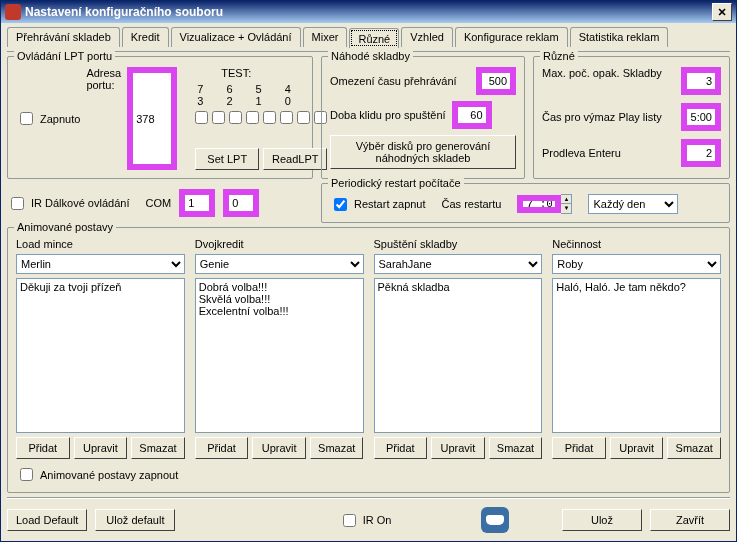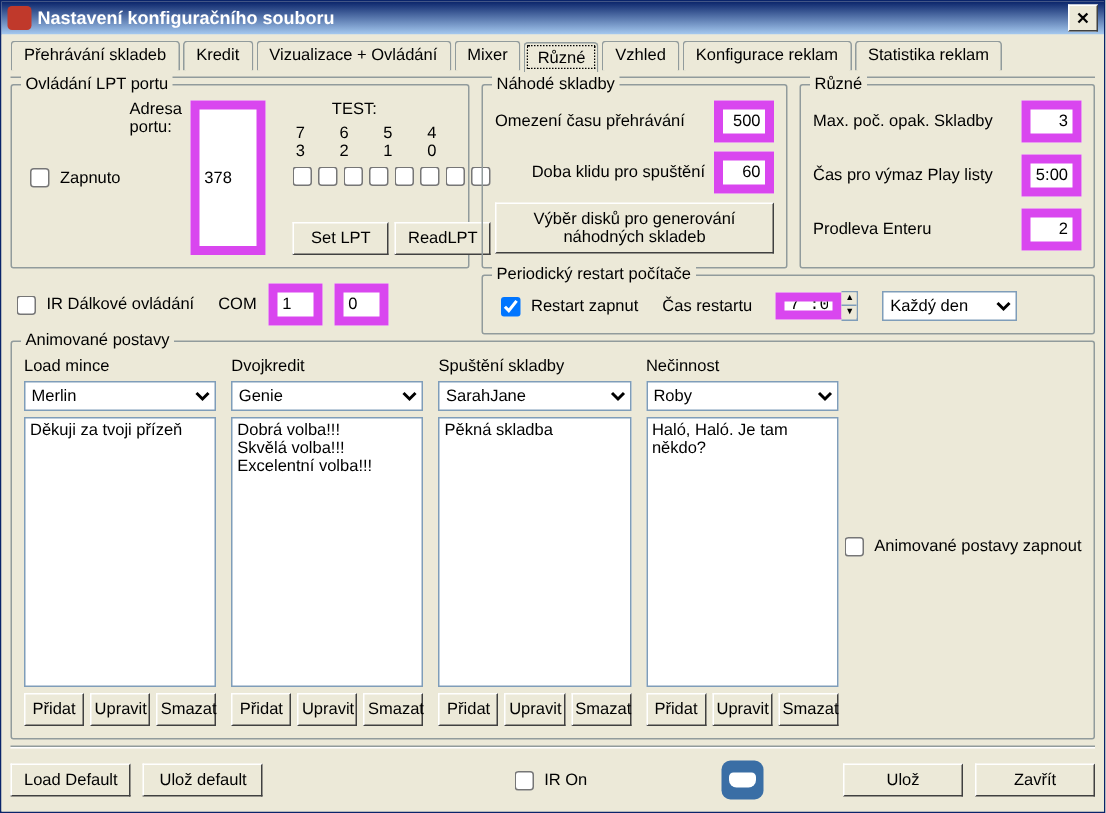--- a/index.html
+++ b/index.html
@@ -94,33 +94,33 @@
         </div>
       </div>
 
       <div class="groupbox" style="width:204px">
         <span class="legend">Náhodé skladby</span>
         <div style="display:flex;flex-direction:column;gap:6px">
           <div style="display:flex;justify-content:space-between;align-items:center;gap:6px">
             <span>Omezení času přehrávání</span>
             <input type="text" class="w-input-sm" value="500" style="">
           </div>
-          <div style="display:flex;justify-content:flex-end;align-items:center;gap:6px">
+          <div style="display:flex;justify-content:flex-start;align-items:center;gap:6px">
             <span>Doba klidu pro spuštění</span>
             <input type="text" class="w-input-sm" value="60" style="">
           </div>
           <button style="white-space:pre-line;min-height:34px">Výběr disků pro generování
 náhodných skladeb</button>
         </div>
       </div>
 
       <div class="groupbox" style="flex:1">
         <span class="legend">Různé</span>
         <div style="display:flex;flex-direction:column;gap:8px">
-          <div style="display:flex;justify-content:space-between;align-items:center;gap:2px">
+          <div style="display:flex;justify-content:space-between;gap:2px">
             <span>Max. poč. opak. Skladby</span>
             <input type="text" class="w-input-sm" value="3" style="">
           </div>
           <div style="display:flex;justify-content:space-between;align-items:center;gap:6px">
             <span>Čas pro výmaz Play listy</span>
             <input type="text" class="w-input-sm" value="5:00" style="">
           </div>
           <div style="display:flex;justify-content:space-between;align-items:center;gap:6px">
             <span>Prodleva Enteru</span>
             <input type="text" class="w-input-sm" value="2" style="">
@@ -154,21 +154,21 @@
                 <span>▼</span>
               </span>
           </span>
           <select style="width:90px">
             <option>Každý den</option>
           </select>
         </div>
       </div>
     </div>
 
-    <div class="groupbox" style="flex:1;display:flex;">
+    <div class="groupbox" style="flex:1;display:flex;flex-direction:column">
       <span class="legend">Animované postavy</span>
       <div style="display:flex;gap:10px;flex:1">
 
         <div class="animcol">
           <div>Load mince</div>
           <select><option>Merlin</option></select>
           <textarea rows="7" style="flex: 1 1 0%;">Děkuji za tvoji přízeň</textarea>
           <div class="btnrow">
             <button>Přidat</button>
             <button>Upravit</button>

